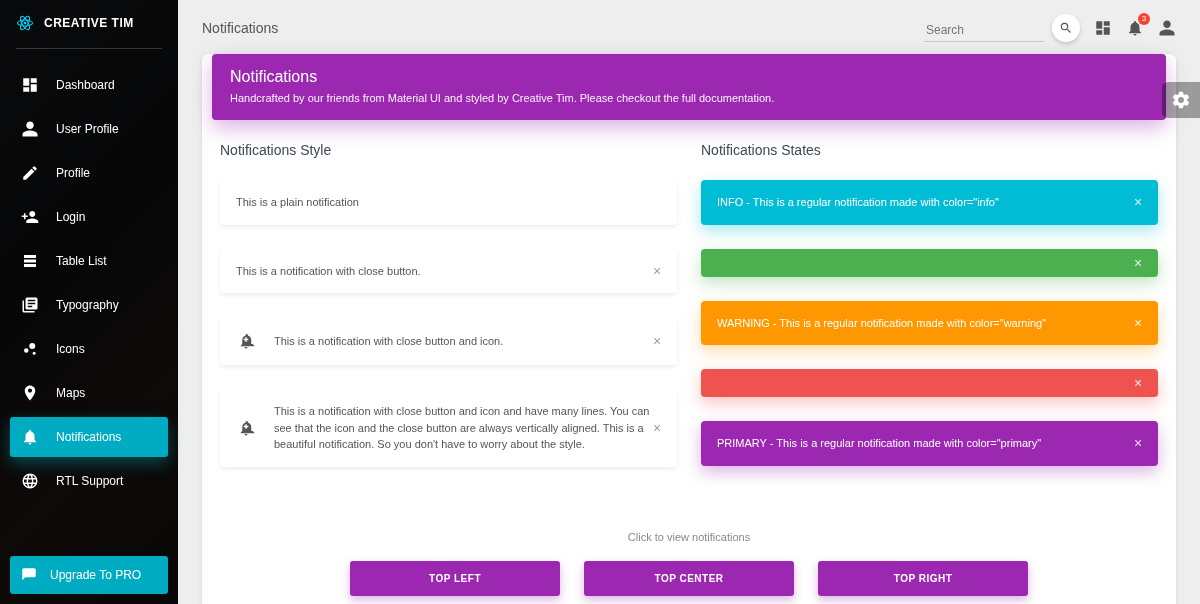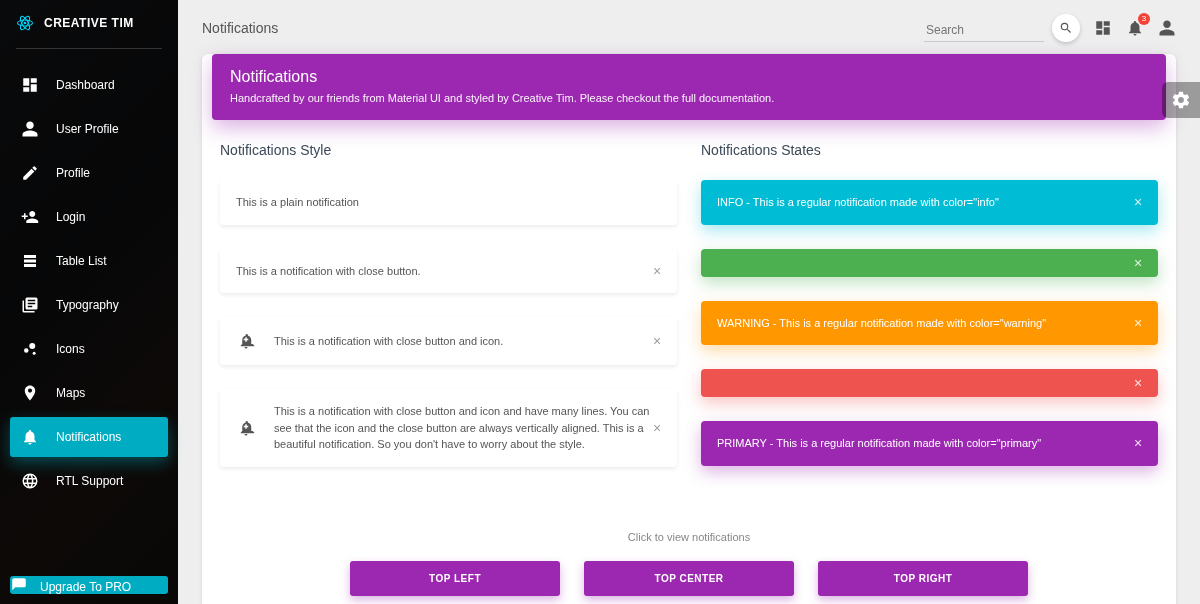--- a/index.html
+++ b/index.html
@@ -53,25 +53,26 @@
   }
   .nav-item .icon { width: 20px; height: 20px; display:flex; align-items:center; justify-content:center; }
   .nav-item .icon svg { width: 18px; height: 18px; fill: #ffffff; }
   .nav-item.active {
     background: #00acc1;
     box-shadow: 0 6px 16px rgba(0,172,193,0.4);
   }
   .upgrade-wrap { padding: 10px; }
   .upgrade {
     display: flex;
-    align-items: flex-end;
+    align-items: center;
     gap: 12px;
     background: #00acc1;
     color: #fff;
     border-radius: 3px;
+    padding: 10px;
     font-size: 12px;
     cursor: pointer;
   }
   .upgrade svg { width: 18px; height: 18px; fill: #fff; }
 
   
   .main { flex: 1; position: relative; padding: 14px 24px 0 24px; overflow: hidden; }
   .topbar { display: flex; align-items: center; height: 28px; margin-bottom: 34px; }
   .page-title { color: #555; font-size: 14px; font-weight: 400; }
   .top-right { margin-left: auto; display: flex; align-items: center; gap: 14px; }

